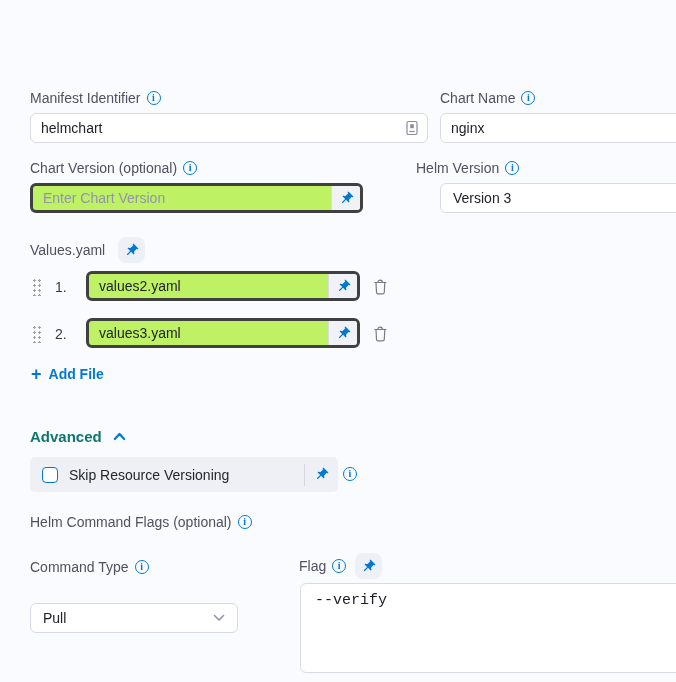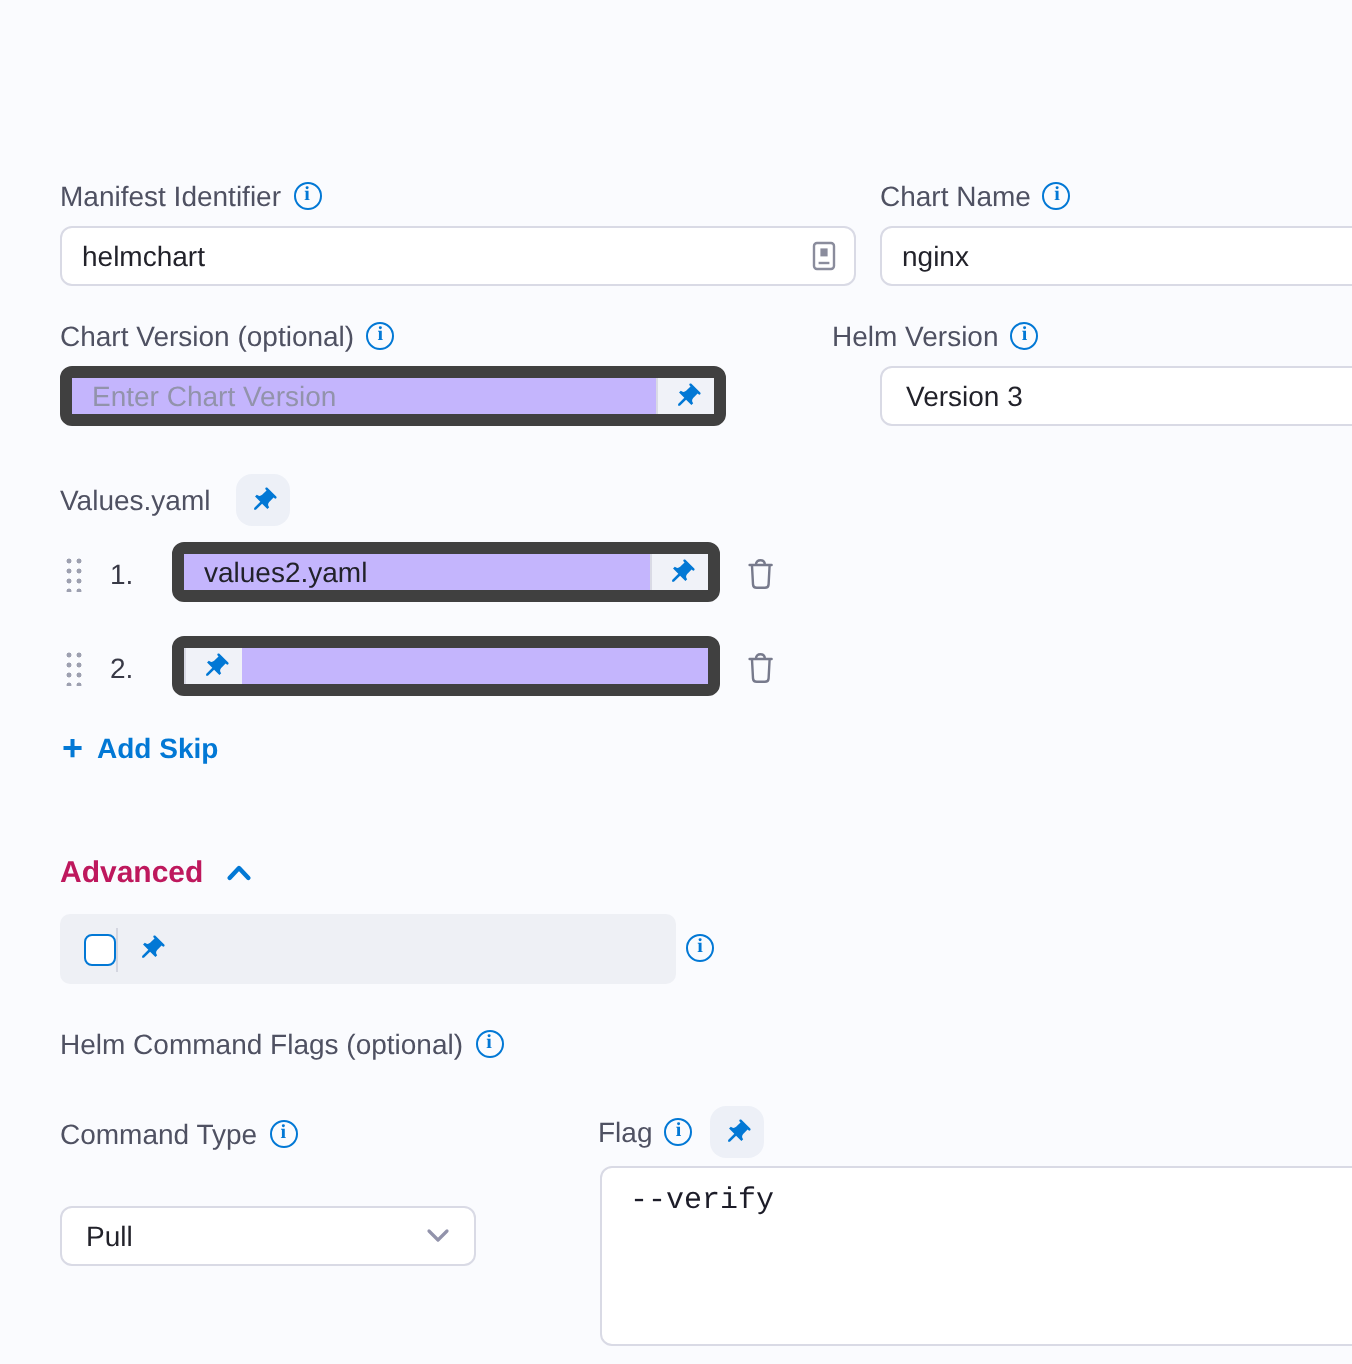--- a/index.html
+++ b/index.html
@@ -20,21 +20,21 @@
   .text-input{
     height:30px;border:1px solid #d9dae5;border-radius:6px;background:#fff;
     font-size:14px;color:#22222a;padding:0 10px;box-sizing:border-box;outline:none;
     font-family:inherit;width:100%;
   }
   .text-input::placeholder, .combo input::placeholder{color:#9293ab;}
   .input-wrap{display:flex;align-items:center;}
   .input-wrap .text-input{padding-right:32px;}
   .input-inner-icon{position:absolute;right:9px;top:7px;cursor:pointer;line-height:0;}
   .combo{
-    display:flex;height:30px;border:6px solid #404040;border-radius:6px;background:#c4b5fd;
+    display:flex;height:30px;border:3px solid #404040;border-radius:6px;background:#bef264;
     overflow:hidden;box-sizing:border-box;
   }
   .combo input{
     flex:1;min-width:0;border:none;outline:none;background:transparent;
     font-size:14px;color:#22222a;padding:0 10px;font-family:inherit;
   }
   .pin-seg{
     width:28px;flex:0 0 auto;border-left:1px solid #d9dae5;background:#f0f2f8;
     display:flex;align-items:center;justify-content:center;cursor:pointer;
   }
@@ -51,21 +51,21 @@
     width:10px;height:19px;
     background-image:radial-gradient(circle,#9da0b0 1.15px,transparent 1.35px);
     background-size:5px 5px;background-position:1px 1px;cursor:grab;
   }
   .file-index{font-size:14px;color:#383946;}
   .trash-btn{background:none;border:none;padding:0;cursor:pointer;line-height:0;}
   .add-file{display:flex;align-items:center;gap:7px;cursor:pointer;}
   .add-file .plus{color:#0278d5;font-size:18px;font-weight:700;line-height:14px;}
   .add-file .txt{color:#0278d5;font-size:14px;font-weight:700;}
   .advanced-toggle{display:flex;align-items:center;gap:11px;cursor:pointer;}
-  .advanced-toggle .txt{font-size:15px;font-weight:700;color:#be185d;}
+  .advanced-toggle .txt{font-size:15px;font-weight:700;color:#0f766e;}
   .panel{
     display:flex;align-items:center;background:#eef0f5;border-radius:5px;
     box-sizing:border-box;padding-left:12px;
   }
   .checkbox{
     width:16px;height:16px;border:1.6px solid #0278d5;border-radius:4px;background:#fff;
     box-sizing:border-box;flex:0 0 auto;cursor:pointer;
   }
   .panel .cb-label{flex:1;margin-left:11px;font-size:14px;color:#22272d;}
   .panel .divider{width:1px;height:22px;background:#d4d6e0;flex:0 0 auto;}
@@ -152,49 +152,51 @@
         <path d="M2.8 4.5h11" stroke="#777a8c" stroke-width="1.2" stroke-linecap="round"></path>
         <path d="M4 4.8l.5 9.4c.05 1 .85 1.7 1.85 1.7h4.1c1 0 1.8-.7 1.85-1.7l.5-9.4" stroke="#777a8c" stroke-width="1.2"></path>
       </svg>
     </button>
   </div>
 
   <div>
     <span class="abs dots" style="left:31px;top:324px;"></span>
     <span class="abs file-index" style="left:55px;top:326px;">2.</span>
     <div class="abs combo" style="left:86px;top:318px;width:274px;">
+      <input type="text" value="values3.yaml" style="">
       <span class="pin-seg">
         <svg width="15" height="15" viewBox="0 0 24 24">
           <path fill="#0278d5" transform="rotate(45 12 12)" d="M16 9V4h1c.55 0 1-.45 1-1s-.45-1-1-1H7c-.55 0-1 .45-1 1s.45 1 1 1h1v5c0 1.66-1.34 3-3 3v2h5.97v7l1 1 1-1v-7H19v-2c-1.66 0-3-1.34-3-3z"></path>
         </svg>
       </span>
     </div>
     <button class="abs trash-btn" style="left:372px;top:325px;">
       <svg width="17" height="18" viewBox="0 0 17 18" fill="none">
         <path d="M6 4.2c0-1.3.9-2.1 2.2-2.1s2.2.8 2.2 2.1" stroke="#777a8c" stroke-width="1.2"></path>
         <path d="M2.8 4.5h11" stroke="#777a8c" stroke-width="1.2" stroke-linecap="round"></path>
         <path d="M4 4.8l.5 9.4c.05 1 .85 1.7 1.85 1.7h4.1c1 0 1.8-.7 1.85-1.7l.5-9.4" stroke="#777a8c" stroke-width="1.2"></path>
       </svg>
     </button>
   </div>
 
   <div class="abs add-file" style="left:31px;top:366px;">
     <span class="plus">+</span>
-    <span class="txt">Add Skip</span>
+    <span class="txt">Add File</span>
   </div>
 
   <div class="abs advanced-toggle" style="left:30px;top:428px;">
     <span class="txt">Advanced</span>
     <svg width="13" height="9" viewBox="0 0 13 9">
       <polyline points="1.8,7 6.5,2 11.2,7" fill="none" stroke="#0278d5" stroke-width="2.2" stroke-linecap="round" stroke-linejoin="round"></polyline>
     </svg>
   </div>
 
   <div class="abs panel" style="left:30px;top:457px;width:308px;height:35px;">
     <span class="checkbox" aria-checked="false"></span>
+    <span class="cb-label">Skip Resource Versioning</span>
     <span class="divider"></span>
     <span class="pin-area">
       <svg width="15" height="15" viewBox="0 0 24 24">
         <path fill="#0278d5" transform="rotate(45 12 12)" d="M16 9V4h1c.55 0 1-.45 1-1s-.45-1-1-1H7c-.55 0-1 .45-1 1s.45 1 1 1h1v5c0 1.66-1.34 3-3 3v2h5.97v7l1 1 1-1v-7H19v-2c-1.66 0-3-1.34-3-3z"></path>
       </svg>
     </span>
   </div>
   <span class="abs info" style="left:343px;top:467px;">i</span>
 
   <div class="abs field-label" style="left:30px;top:514px;">

